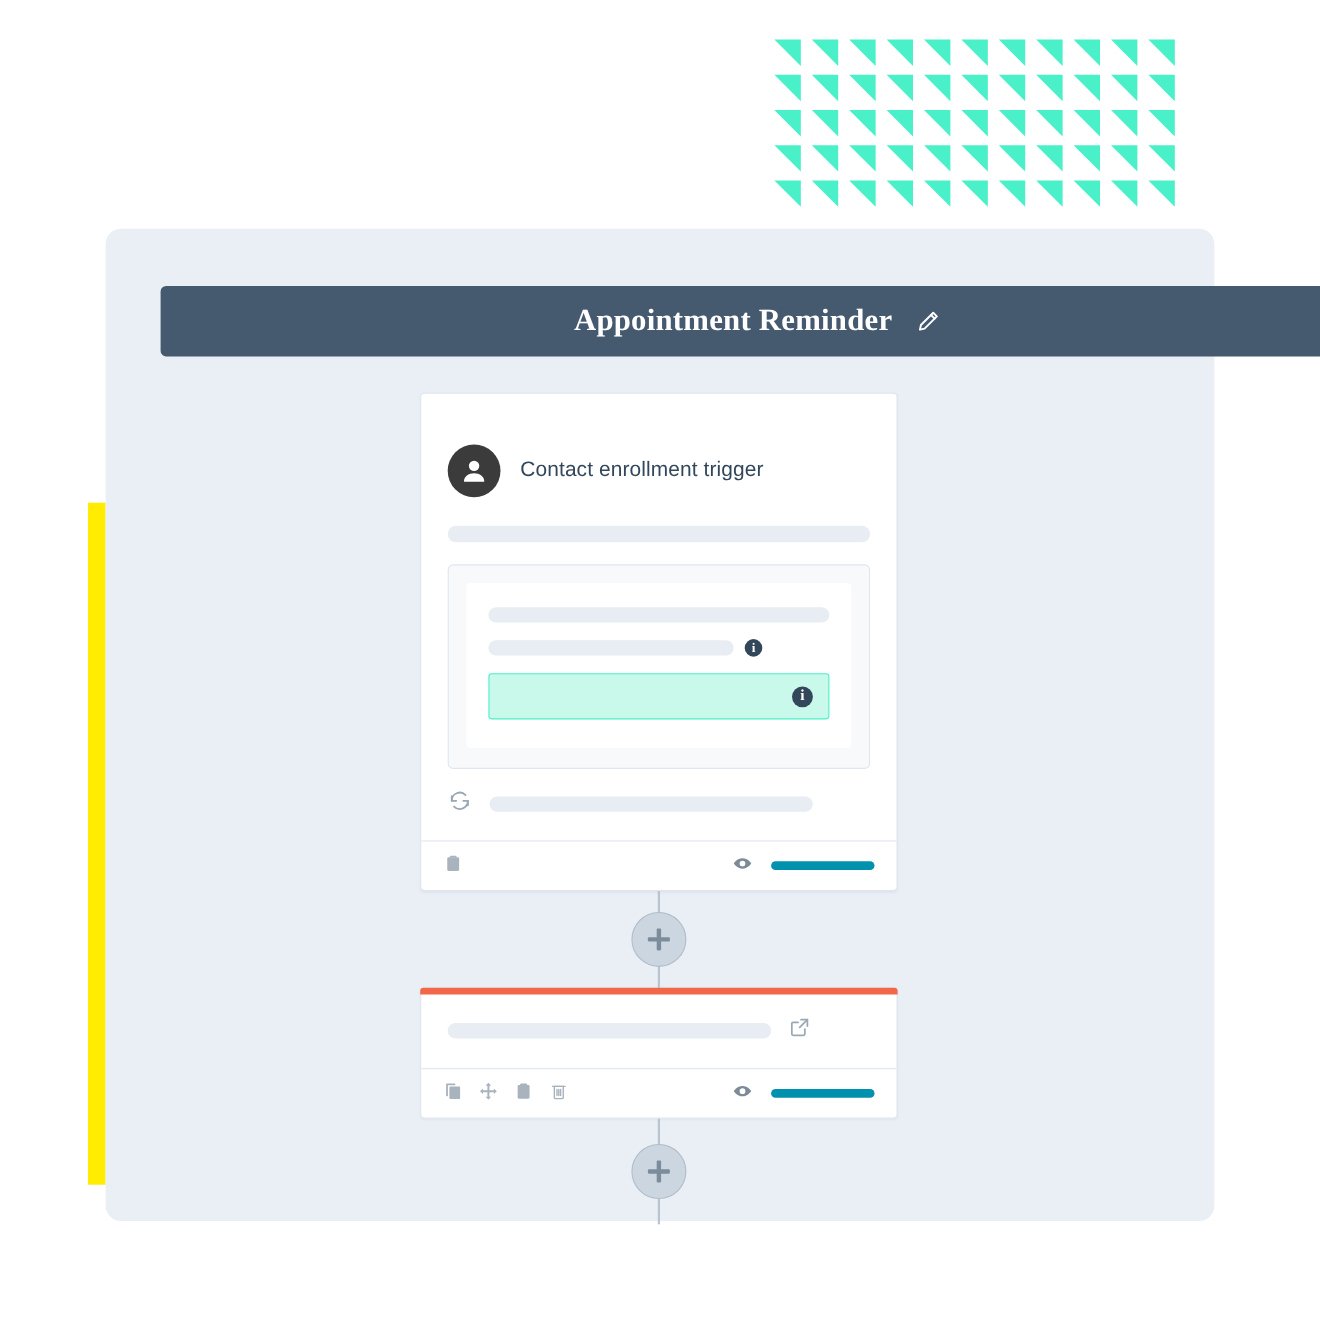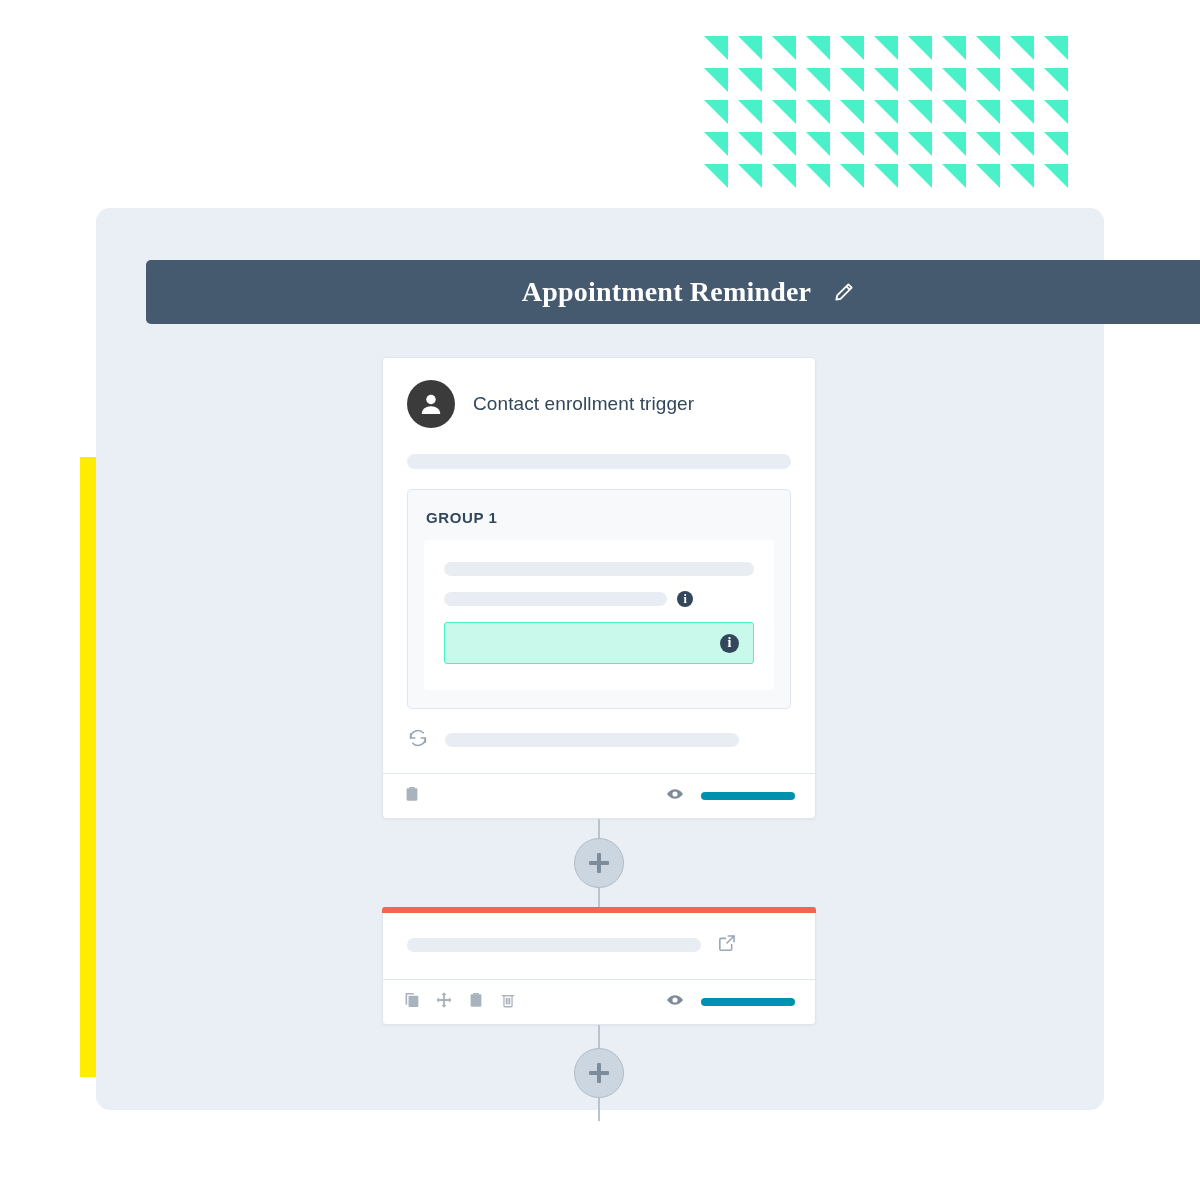--- a/index.html
+++ b/index.html
@@ -104,21 +104,21 @@
     border-radius: 4px;
     box-shadow: 0 1px 2px rgba(45,62,80,0.05);
     position: relative;
   }
   .card-top-accent {
     height: 6px;
     background: #f2674a;
     margin: -1px -1px 0 -1px;
     border-radius: 3px 3px 0 0;
   }
-  .card-body { padding: 22px 24px 0 24px; }
+  .card-body { padding: 22px 24px 0 24px; margin-top: 24px; }
 
   .card-head {
     display: flex;
     align-items: center;
     gap: 18px;
     padding-bottom: 10px;
   }
   .card-title {
     font-size: 19px;
     color: #33475b;
@@ -456,21 +456,20 @@
               <circle cx="12" cy="8.4" r="3.8"></circle>
               <path d="M4.6 20c0-4 3.4-6.2 7.4-6.2S19.4 16 19.4 20z"></path>
             </svg>
           </span>
           <span class="card-title">Contact enrollment trigger</span>
         </div>
 
         <div class="skeleton tall" style="margin-top:16px;"></div>
 
         <div class="group-block">
-          <div class="group-label">GROUP 1</div>
           <div class="group-inner">
             <div class="row-line">
               <div class="skeleton" style="width:100%;"></div>
             </div>
             <div class="row-line">
               <div class="skeleton" style="width:72%;"></div>
               <span class="info-dot">i</span>
             </div>
             <div class="mint-field">
               <span class="info-dot big">i</span>

